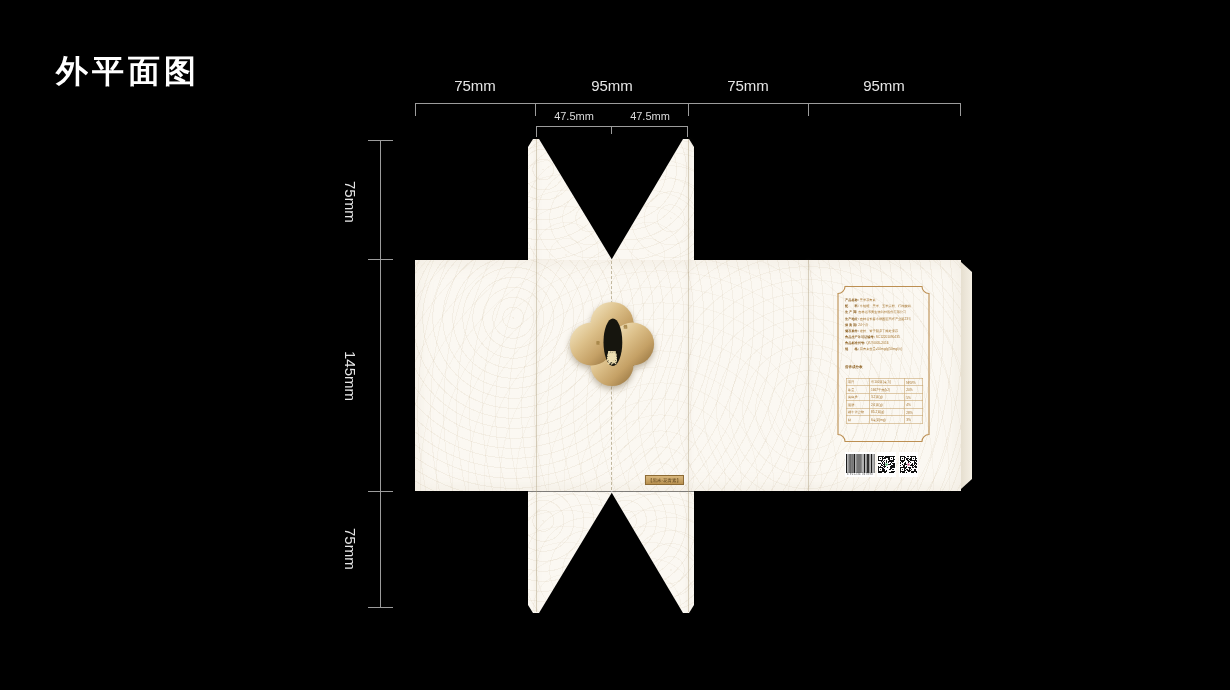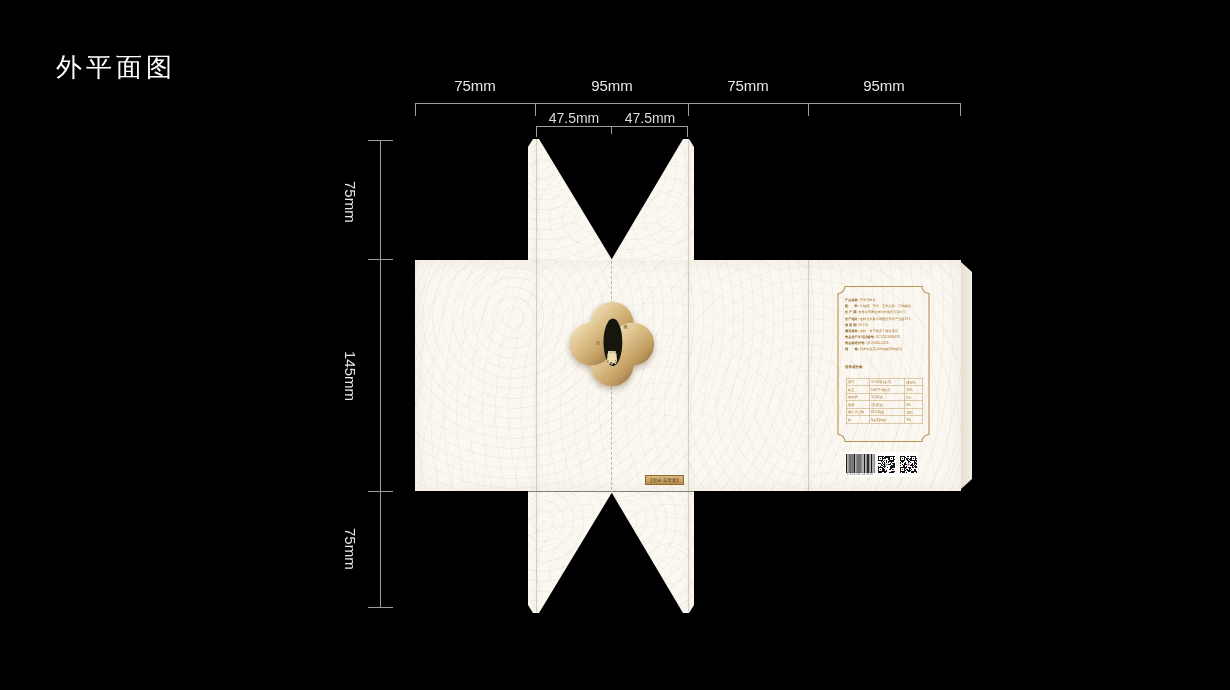--- a/index.html
+++ b/index.html
@@ -3,35 +3,35 @@
 <meta charset="utf-8">
 <style>
   html,body{margin:0;padding:0;background:#000;}
   .stage{position:relative;width:1230px;height:690px;background:#000;overflow:hidden;
          font-family:"Liberation Sans",sans-serif;}
   .abs{position:absolute;}
   
   .rline{background:#9c9c9c;}
   .tick{background:#9c9c9c;}
   .rlabel{color:#e6e6e6;font-size:15px;text-align:center;}
-  .rlabel-sm{color:#dcdcdc;font-size:14px;text-align:center;}
+  .rlabel-sm{color:#dcdcdc;font-size:11px;text-align:center;}
   .vlabel{color:#e6e6e6;font-size:15px;writing-mode:vertical-rl;text-align:center;
           display:flex;align-items:center;justify-content:center;}
   
   .paper{background:
     repeating-radial-gradient(circle at 18% 25%, rgba(205,188,158,.16) 0 1px, transparent 1px 10px),
     repeating-radial-gradient(circle at 72% 65%, rgba(205,188,158,.13) 0 1px, transparent 1px 13px),
     repeating-radial-gradient(circle at 45% 95%, rgba(205,188,158,.10) 0 1px, transparent 1px 16px),
     #fbf8f2;}
   .body-shadow{box-shadow:inset 0 0 20px rgba(185,165,130,.16);}
   .fold{background:rgba(165,148,115,.42);width:1px;box-shadow:0 0 4px rgba(165,148,115,.25);}
   .dashline{border-left:1px dashed #c2b89f;width:0;}
   
-  .title{color:#fff;font-family:"Liberation Serif","DejaVu Serif",serif;font-weight:normal;
-         font-size:26px;letter-spacing:4px;}
+  .title{color:#fff;font-family:"Liberation Serif","DejaVu Serif",serif;font-weight:bold;
+         font-size:32px;letter-spacing:4px;}
   
   .logo-name{writing-mode:vertical-rl;font-family:"Liberation Serif","DejaVu Serif",serif;
              color:#eedfb2;font-size:10px;font-weight:bold;letter-spacing:1px;
              display:flex;align-items:center;justify-content:center;}
   .logo-mini{writing-mode:vertical-rl;color:#a9894d;font-size:4px;line-height:4px;
              font-family:"Liberation Serif","DejaVu Serif",serif;}
   .front-label{background:linear-gradient(180deg,#d9b87e,#b8904f);border:1px solid #8d6b35;
                display:flex;align-items:center;justify-content:center;
                color:#5f451c;font-size:4.5px;font-family:"Liberation Serif","DejaVu Serif",serif;}
   

